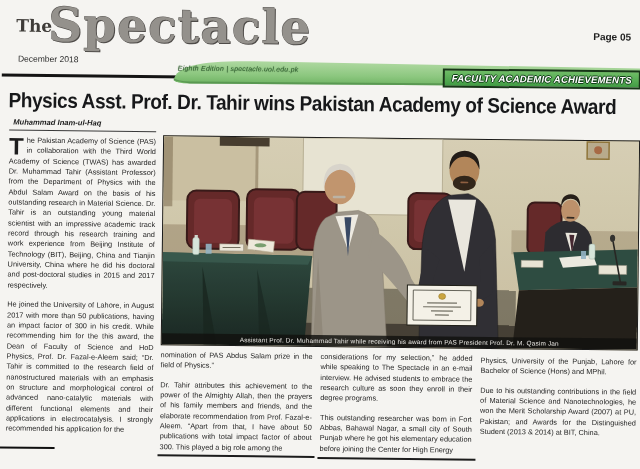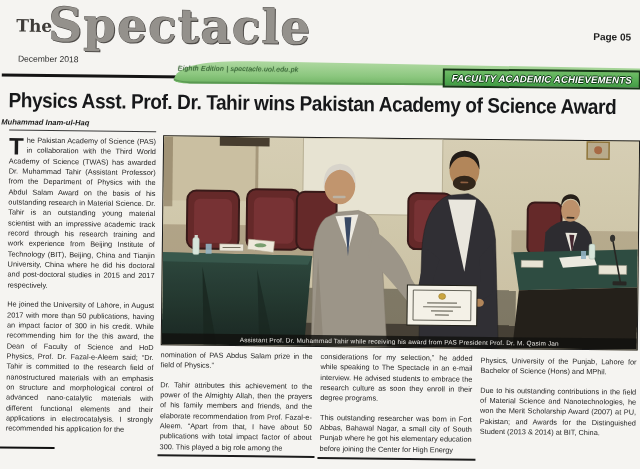--- a/index.html
+++ b/index.html
@@ -26,21 +26,21 @@
       background:linear-gradient(180deg,#6fbc66,#419c44);border:2px solid #173617;
       box-sizing:border-box;display:flex;align-items:center;justify-content:center;}
   .section-banner span{font-size:9.5px;font-weight:700;font-style:italic;color:#fff;
       letter-spacing:.2px;white-space:nowrap;
       text-shadow:0 1px 0 #14401a,1px 0 0 #14401a,-1px 0 0 #14401a,0 -1px 0 #14401a;}
 
   
   .headline{position:absolute;left:7px;top:92px;width:632px;font-size:19px;font-weight:700;
       letter-spacing:-0.4px;color:#17181a;white-space:nowrap;transform:scaleY(1.1);
       transform-origin:left top;}
-  .byline{position:absolute;left:0;top:121px;font-size:7.6px;font-weight:700;
+  .byline{position:absolute;left:12px;top:121px;font-size:7.6px;font-weight:700;
       font-style:italic;color:#1d1d1d;}
   .byline-rule{position:absolute;left:8px;top:133px;width:147px;height:1px;background:#3a3a3a;}
 
   
   .bodycol{position:absolute;font-size:7.35px;line-height:10.35px;text-align:justify;
       color:#262626;}
   .bodycol p{margin:0 0 9px 0;}
   .col1{left:8px;top:139px;width:147px;height:314px;}
   .col2{left:162px;top:352px;width:152px;}
   .col3{left:322px;top:352px;width:152px;}

